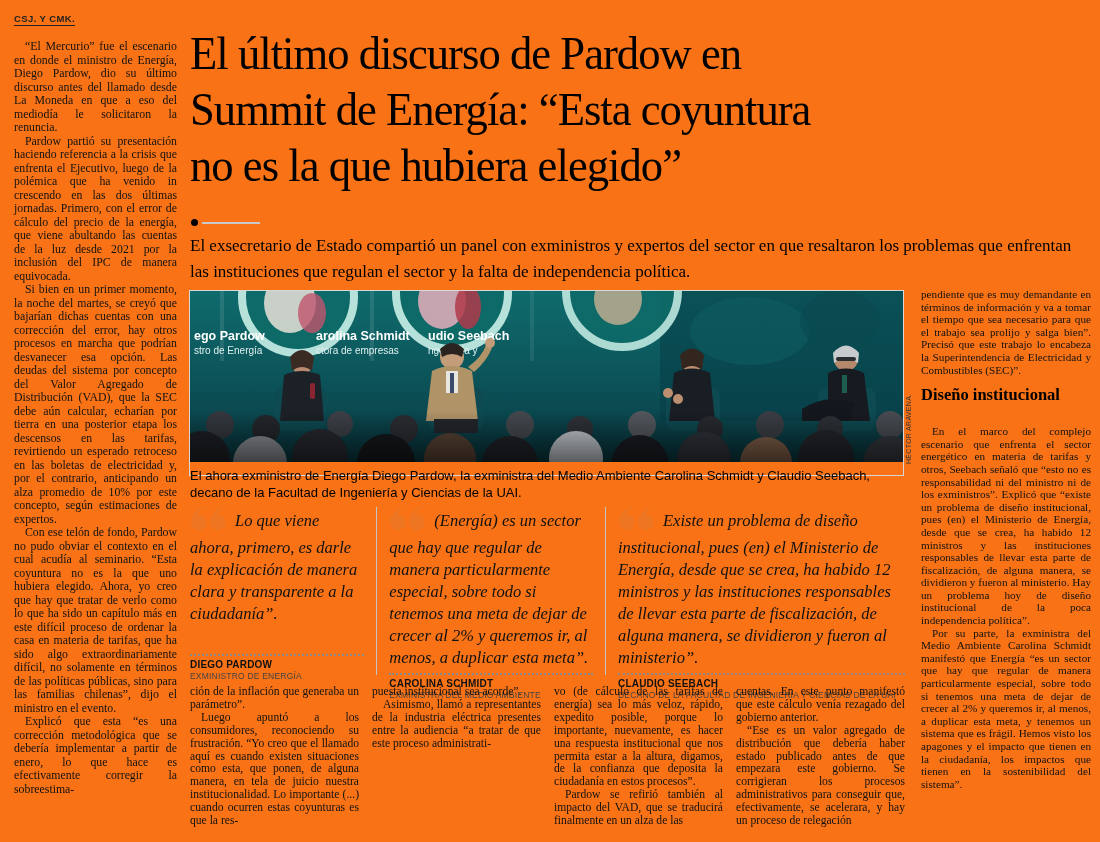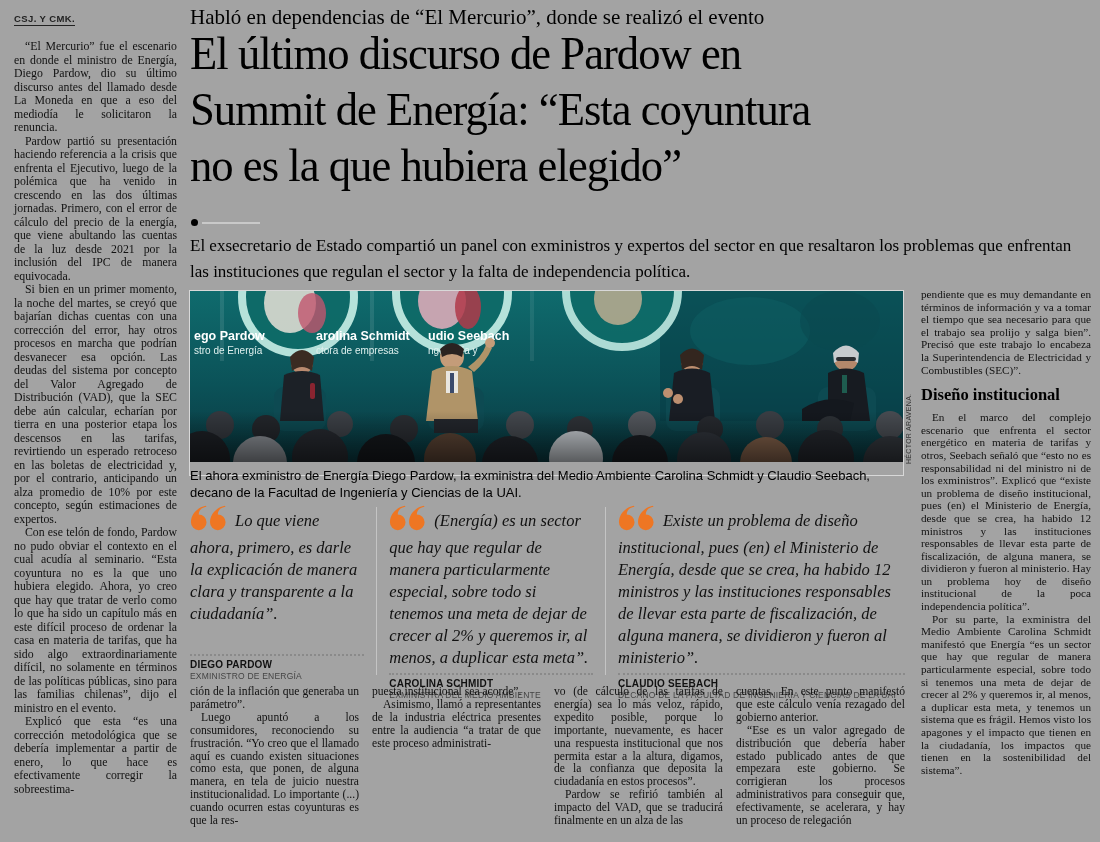--- a/index.html
+++ b/index.html
@@ -1,16 +1,16 @@
 <!DOCTYPE html>
 <html lang="es"><head>
 <meta charset="utf-8">
 <style>
   html,body{margin:0;padding:0;background:#f2f2f0;}
-  .page{position:relative;width:1100px;height:842px;background:#a3a3a3;overflow:hidden;
+  .page{position:relative;width:1100px;height:842px;background:#f97316;overflow:hidden;
         font-family:"Liberation Serif",serif;color:#111;}
   
   .left-col{position:absolute;left:14px;top:8px;width:163px;}
   .credit-label{font-family:"Liberation Sans",sans-serif;font-size:9.5px;font-weight:bold;
         letter-spacing:.4px;color:#222;border-bottom:1px solid #222;display:inline-block;padding-bottom:1px;}
   .bodytext{font-size:11.8px;line-height:13.5px;text-align:justify;hyphens:auto;-webkit-hyphens:auto;}
   .bodytext p{margin:0;text-indent:11px;}
   .bodytext p.noindent{text-indent:0;}
   .left-col .bodytext{margin-top:14px;}
   
@@ -41,39 +41,38 @@
   .qrule{border-top:2px dotted #8a8a8a;margin:4px 0 3px 0;}
   .qname{font-family:"Liberation Sans",sans-serif;font-size:10px;font-weight:bold;color:#111;letter-spacing:.2px;}
   .qrole{font-family:"Liberation Sans",sans-serif;font-size:8.5px;color:#444;letter-spacing:.2px;margin-top:1px;}
   
   .bottom-cols{position:absolute;left:190px;top:686px;width:715px;display:flex;gap:13px;}
   .bottom-cols .bcol{flex:1;}
   .bottom-cols .bodytext{font-size:11.6px;line-height:12.9px;}
   
   .right-col{position:absolute;left:921px;top:288px;width:170px;}
   .right-col .bodytext{font-size:11.2px;line-height:12.6px;}
-  .subhead{font-size:16.5px;font-weight:bold;color:#000;margin:9px 0 6px 0;}
+  .subhead{font-size:16.5px;font-weight:bold;color:#000;margin:9px 0 20px 0;}
 </style>
 </head>
 <body>
 
 <div class="page">
 
   <aside class="left-col">
     <span class="credit-label">CSJ. Y CMK.</span>
     <div class="bodytext" lang="es">
       <p>“El Mercurio” fue el escenario en donde el ministro de Energía, Diego Pardow, dio su último discurso antes del llamado desde La Moneda en que a eso del mediodía le solicitaron la renuncia.</p>
       <p>Pardow partió su presentación haciendo referencia a la crisis que enfrenta el Ejecutivo, luego de la polémica que ha venido in crescendo en las dos últimas jornadas. Primero, con el error de cálculo del precio de la energía, que viene abultando las cuentas de la luz desde 2021 por la inclusión del IPC de manera equivocada.</p>
       <p>Si bien en un primer momento, la noche del martes, se creyó que bajarían dichas cuentas con una corrección del error, hay otros procesos en marcha que podrían desvanecer esa opción. Las deudas del sistema por concepto del Valor Agregado de Distribución (VAD), que la SEC debe aún calcular, echarían por tierra en una posterior etapa los descensos en las tarifas, revirtiendo un esperado retroceso en las boletas de electricidad y, por el contrario, anticipando un alza promedio de 10% por este concepto, según estimaciones de expertos.</p>
       <p>Con ese telón de fondo, Pardow no pudo obviar el contexto en el cual acudía al seminario. “Esta coyuntura no es la que uno hubiera elegido. Ahora, yo creo que hay que tratar de verlo como lo que ha sido un capítulo más en este difícil proceso de ordenar la casa en materia de tarifas, que ha sido algo extraordinariamente difícil, no solamente en términos de las políticas públicas, sino para las familias chilenas”, dijo el ministro en el evento.</p>
       <p>Explicó que esta “es una corrección metodológica que se debería implementar a partir de enero, lo que hace es efectivamente corregir la sobreestima-</p>
     </div>
   </aside>
 
-  <div class="kicker">Habló en dependencias de “El Mercurio”, donde se realizó el evento</div>
   <h1 class="headline" style="margin:0;font-weight:normal;">
     <div>El último discurso de Pardow en</div>
     <div>Summit de Energía: “Esta coyuntura</div>
     <div>no es la que hubiera elegido”</div>
   </h1>
   <div class="hl-rule-row">
     <span class="hl-bullet"></span>
     <span class="hl-rule"></span>
   </div>
   <div class="deck">El exsecretario de Estado compartió un panel con exministros y expertos del sector en que resaltaron los problemas que enfrentan las instituciones que regulan el sector y la falta de independencia política.</div>

